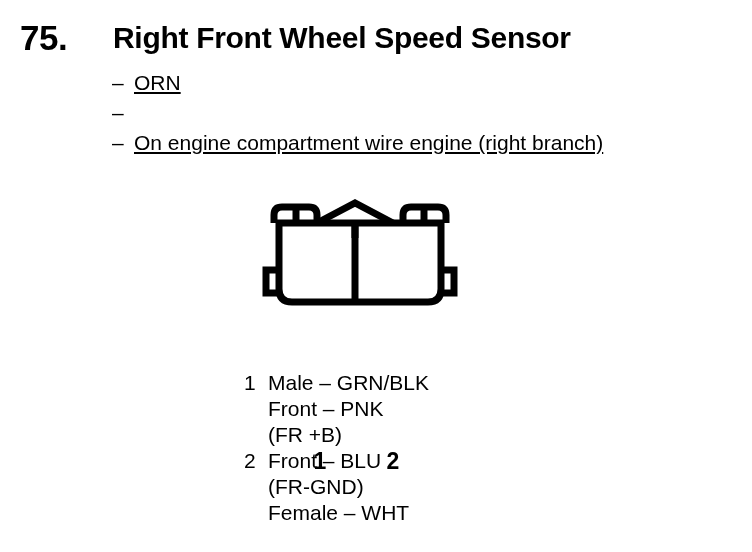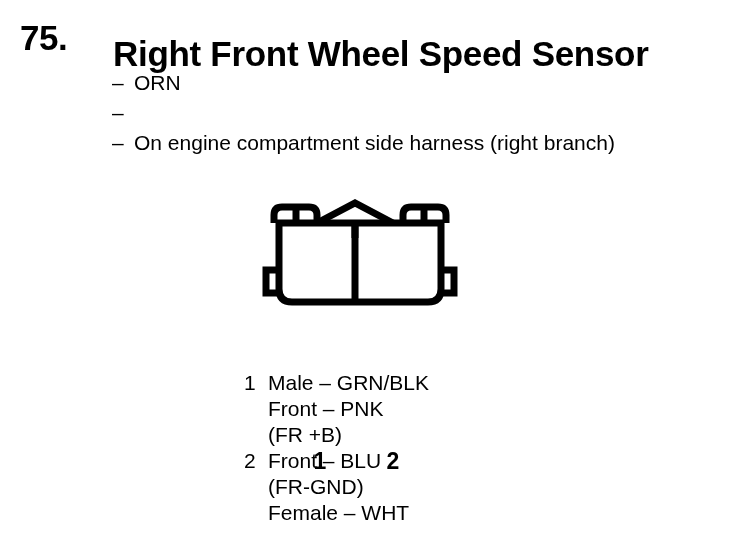--- a/index.html
+++ b/index.html
@@ -32,22 +32,22 @@
     top: 0;
     font-size: 35px;
     font-weight: bold;
     letter-spacing: -0.5px;
     line-height: 44px;
     white-space: nowrap;
   }
   .header-title {
     position: absolute;
     left: 113px;
-    top: 16px;
-    font-size: 35px;
+    top: 0;
+    font-size: 30px;
     font-weight: bold;
     letter-spacing: -0.3px;
     line-height: 44px;
     white-space: nowrap;
   }
 
   
   .bullets {
     position: absolute;
     left: 112px;
@@ -64,20 +64,21 @@
   .bullet-dash {
     position: absolute;
     left: 0;
     top: 0;
     width: 16px;
   }
   .bullet-text {
     position: absolute;
     left: 22px;
     top: 0;
+    text-decoration: underline;
   }
 
   
   .connector {
     position: absolute;
     left: 250px;
     top: 192px;
     width: 220px;
     height: 128px;
   }
@@ -138,21 +139,21 @@
 <div class="bullets">
   <div class="bullet-row">
     <span class="bullet-dash">–</span>
     <span class="bullet-text">ORN</span>
   </div>
   <div class="bullet-row">
     <span class="bullet-dash">–</span>
   </div>
   <div class="bullet-row">
     <span class="bullet-dash">–</span>
-    <span class="bullet-text">On engine compartment side harness (right branch)</span>
+    <span class="bullet-text">On engine compartment wire engine (right branch)</span>
   </div>
 </div>
 
 <div class="connector">
   <svg width="220" height="128" viewBox="0 0 220 128">
     <g fill="none" stroke="#000000" stroke-width="7" stroke-linejoin="miter" stroke-linecap="butt">
 
       <path d="M 29 31
                L 29 97
                Q 29 110 42 110

